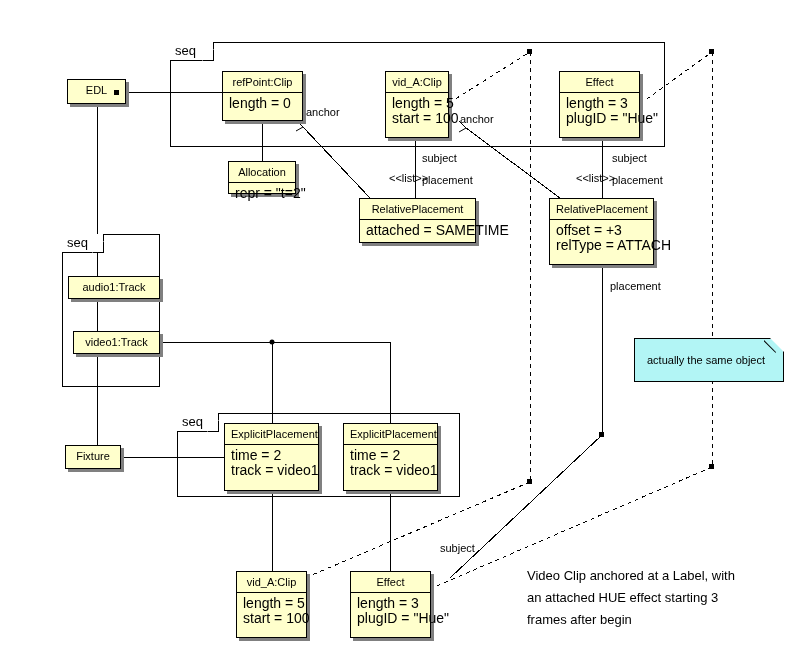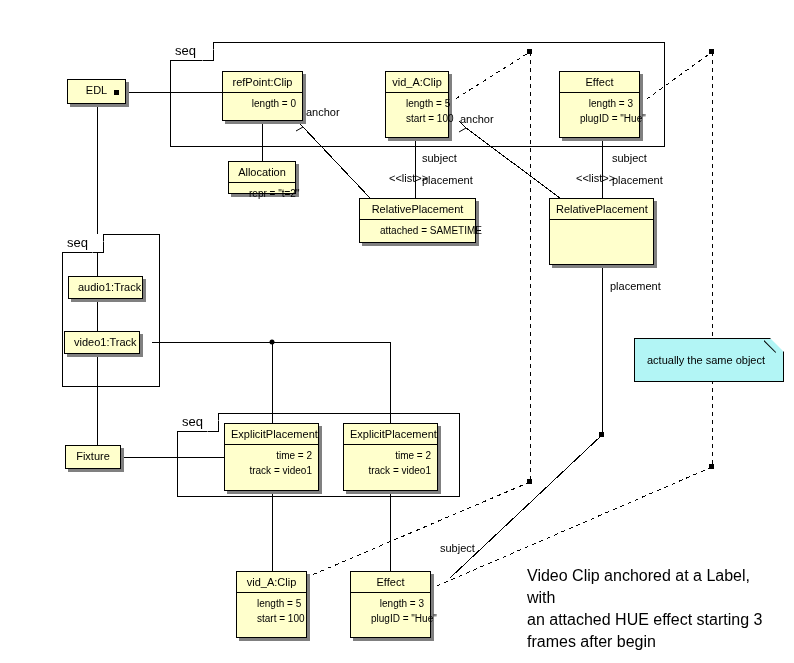--- a/index.html
+++ b/index.html
@@ -44,26 +44,25 @@
     line-height: 13px;
     white-space: nowrap;
   }
   .obox.with-attrs .hdr {
     border-bottom: 1px solid #000000;
   }
   .obox .attrs {
     padding: 3px 6px 4px 6px;
   }
   .obox .attr {
-    font-size: 10px;
+    font-size: 14px;
     color: #000;
     line-height: 15px;
     white-space: nowrap;
-    text-align: right;
-    margin-left: 14px;
+    text-align: left;
   }
   .obox.simple .hdr {
     text-align: center;
     padding: 4px 9px;
   }
   
   .edl-dot {
     position: absolute;
     right: 6px;
     top: 50%;
@@ -153,21 +152,21 @@
     position: absolute;
     font-size: 11px;
     color: #000;
     white-space: nowrap;
     line-height: 13px;
     z-index: 7;
     background: transparent;
   }
   .caption {
     position: absolute;
-    font-size: 16px;
+    font-size: 13px;
     color: #000;
     line-height: 22px;
     z-index: 7;
     white-space: pre-line;
   }
 </style>
 </head>
 <body>
 
 <div id="diagram-root">
@@ -298,27 +297,31 @@
 
   <div class="obox with-attrs" style="left:359px; top:198px; width:117px; height:45px;">
     <div class="hdr">RelativePlacement</div>
     <div class="attrs">
       <div class="attr">attached = SAMETIME</div>
     </div>
   </div>
 
   <div class="obox with-attrs" style="left:549px; top:198px; width:105px; height:67px;">
     <div class="hdr">RelativePlacement</div>
-  </div>
-
-  <div class="obox simple" style="left:68px; top:276px; width:75px; height:23px;">
+    <div class="attrs">
+      <div class="attr">offset = +3</div>
+      <div class="attr">relType = ATTACH</div>
+    </div>
+  </div>
+
+  <div class="obox simple" style="left:68px; top:276px; width:92px; height:23px;">
     <div class="hdr">audio1:Track</div>
   </div>
 
-  <div class="obox simple" style="left:64px; top:331px; width:76px; height:23px;">
+  <div class="obox simple" style="left:73px; top:331px; width:87px; height:23px;">
     <div class="hdr">video1:Track</div>
   </div>
 
   <div class="obox simple" style="left:65px; top:445px; width:56px; height:24px;">
     <div class="hdr">Fixture</div>
   </div>
 
   <div class="obox with-attrs" style="left:224px; top:423px; width:95px; height:68px;">
     <div class="hdr">ExplicitPlacement</div>
     <div class="attrs">

